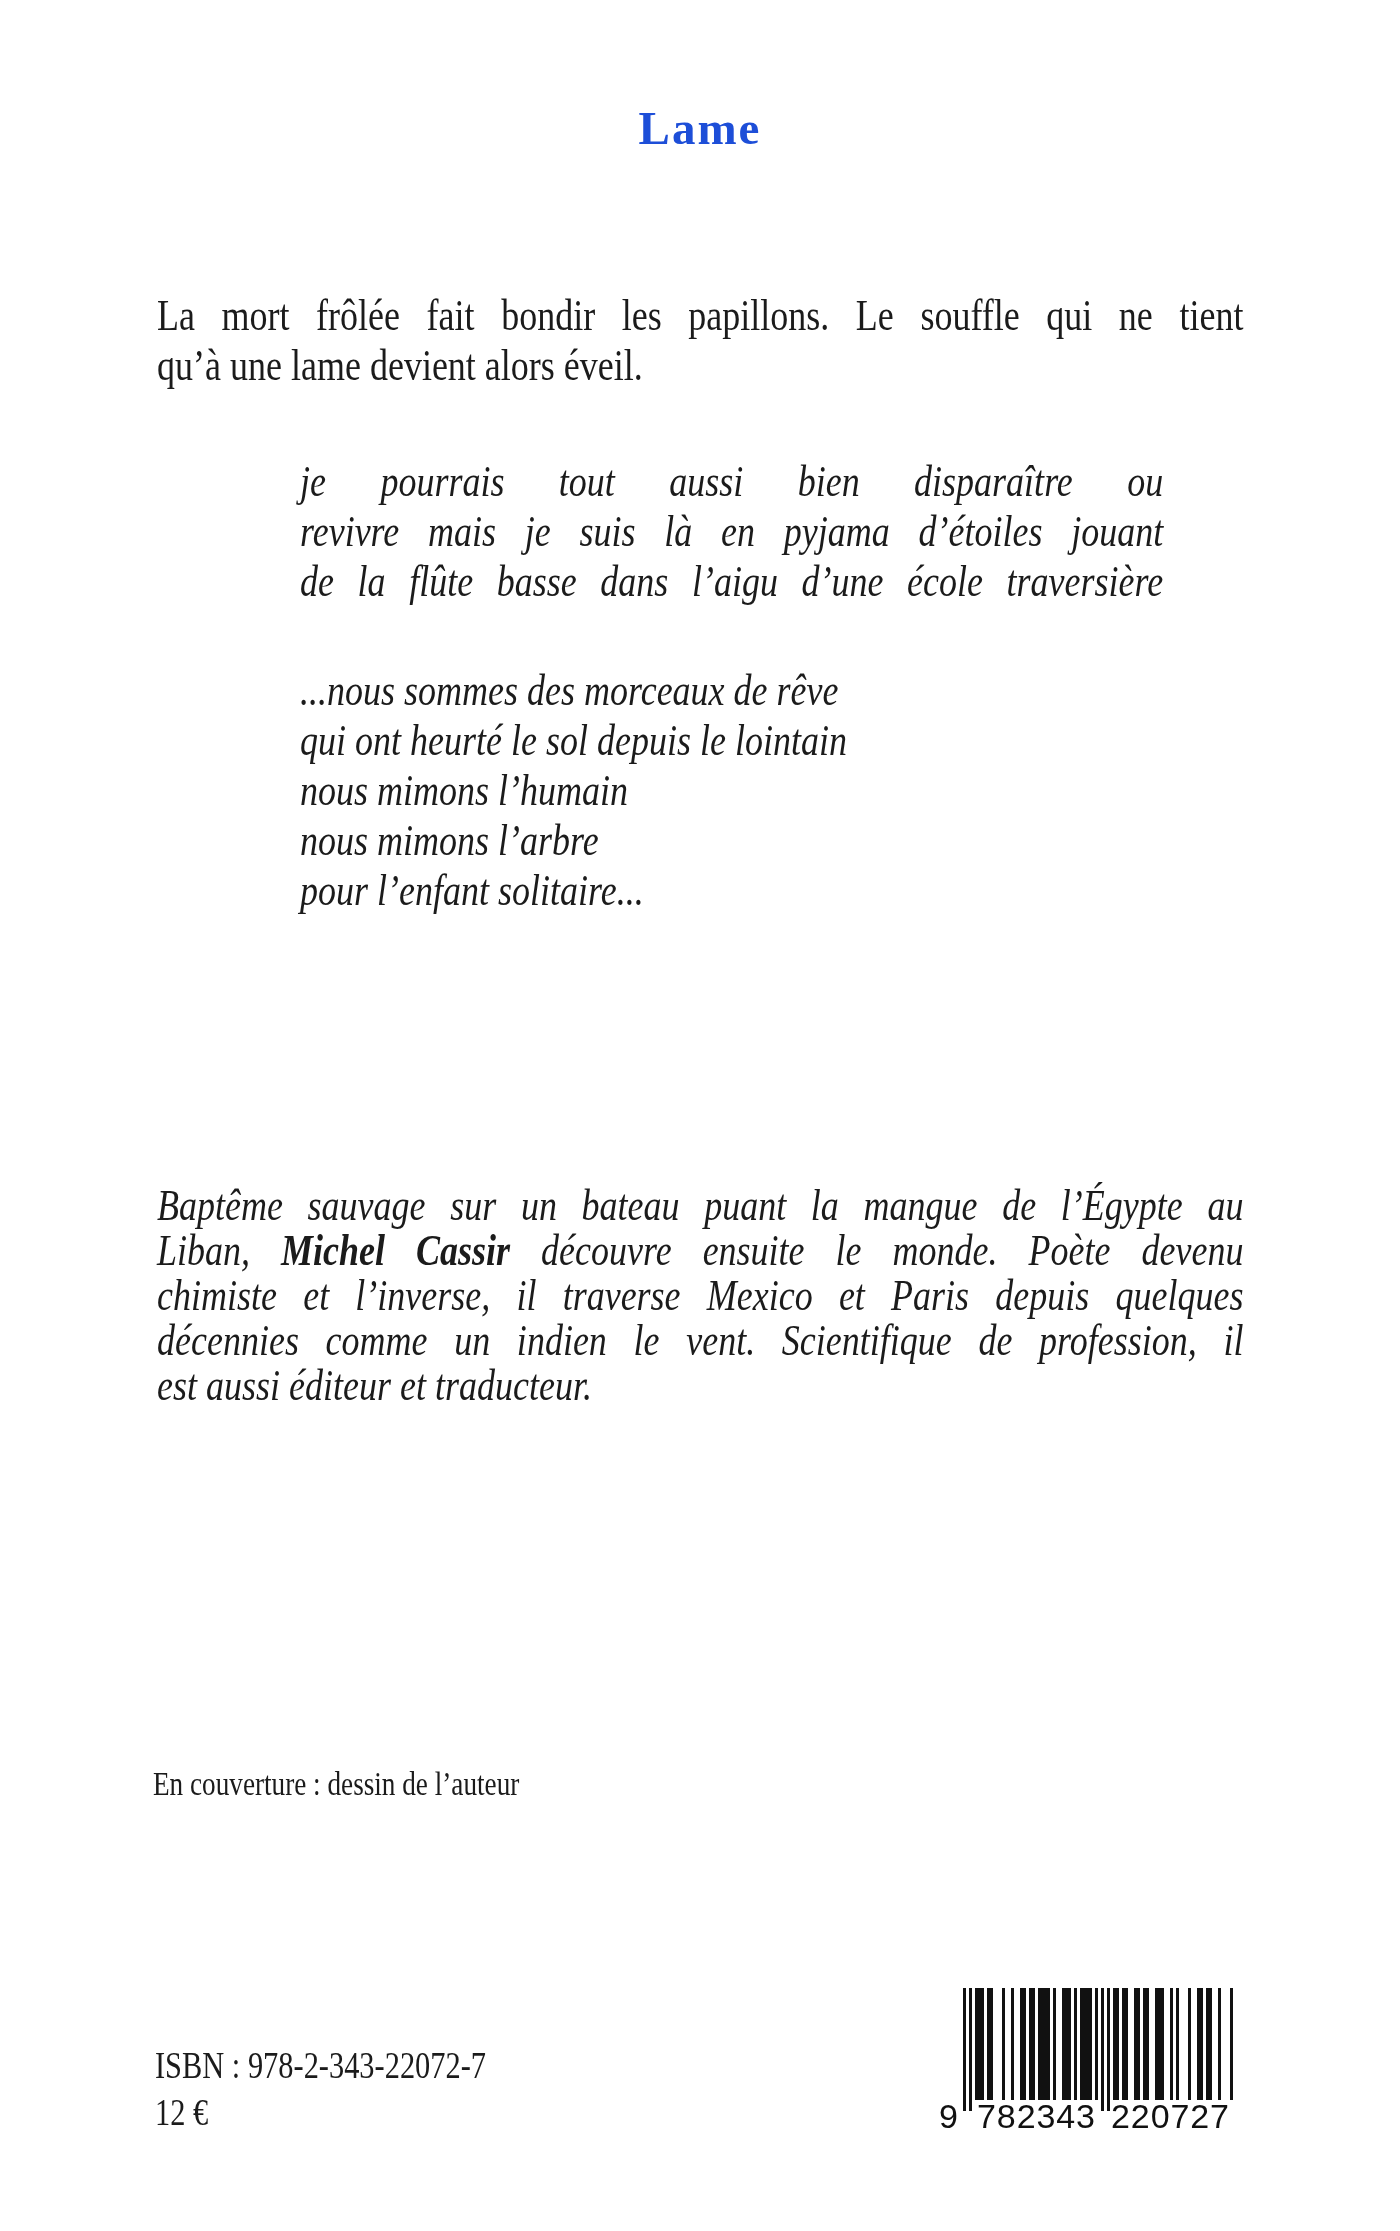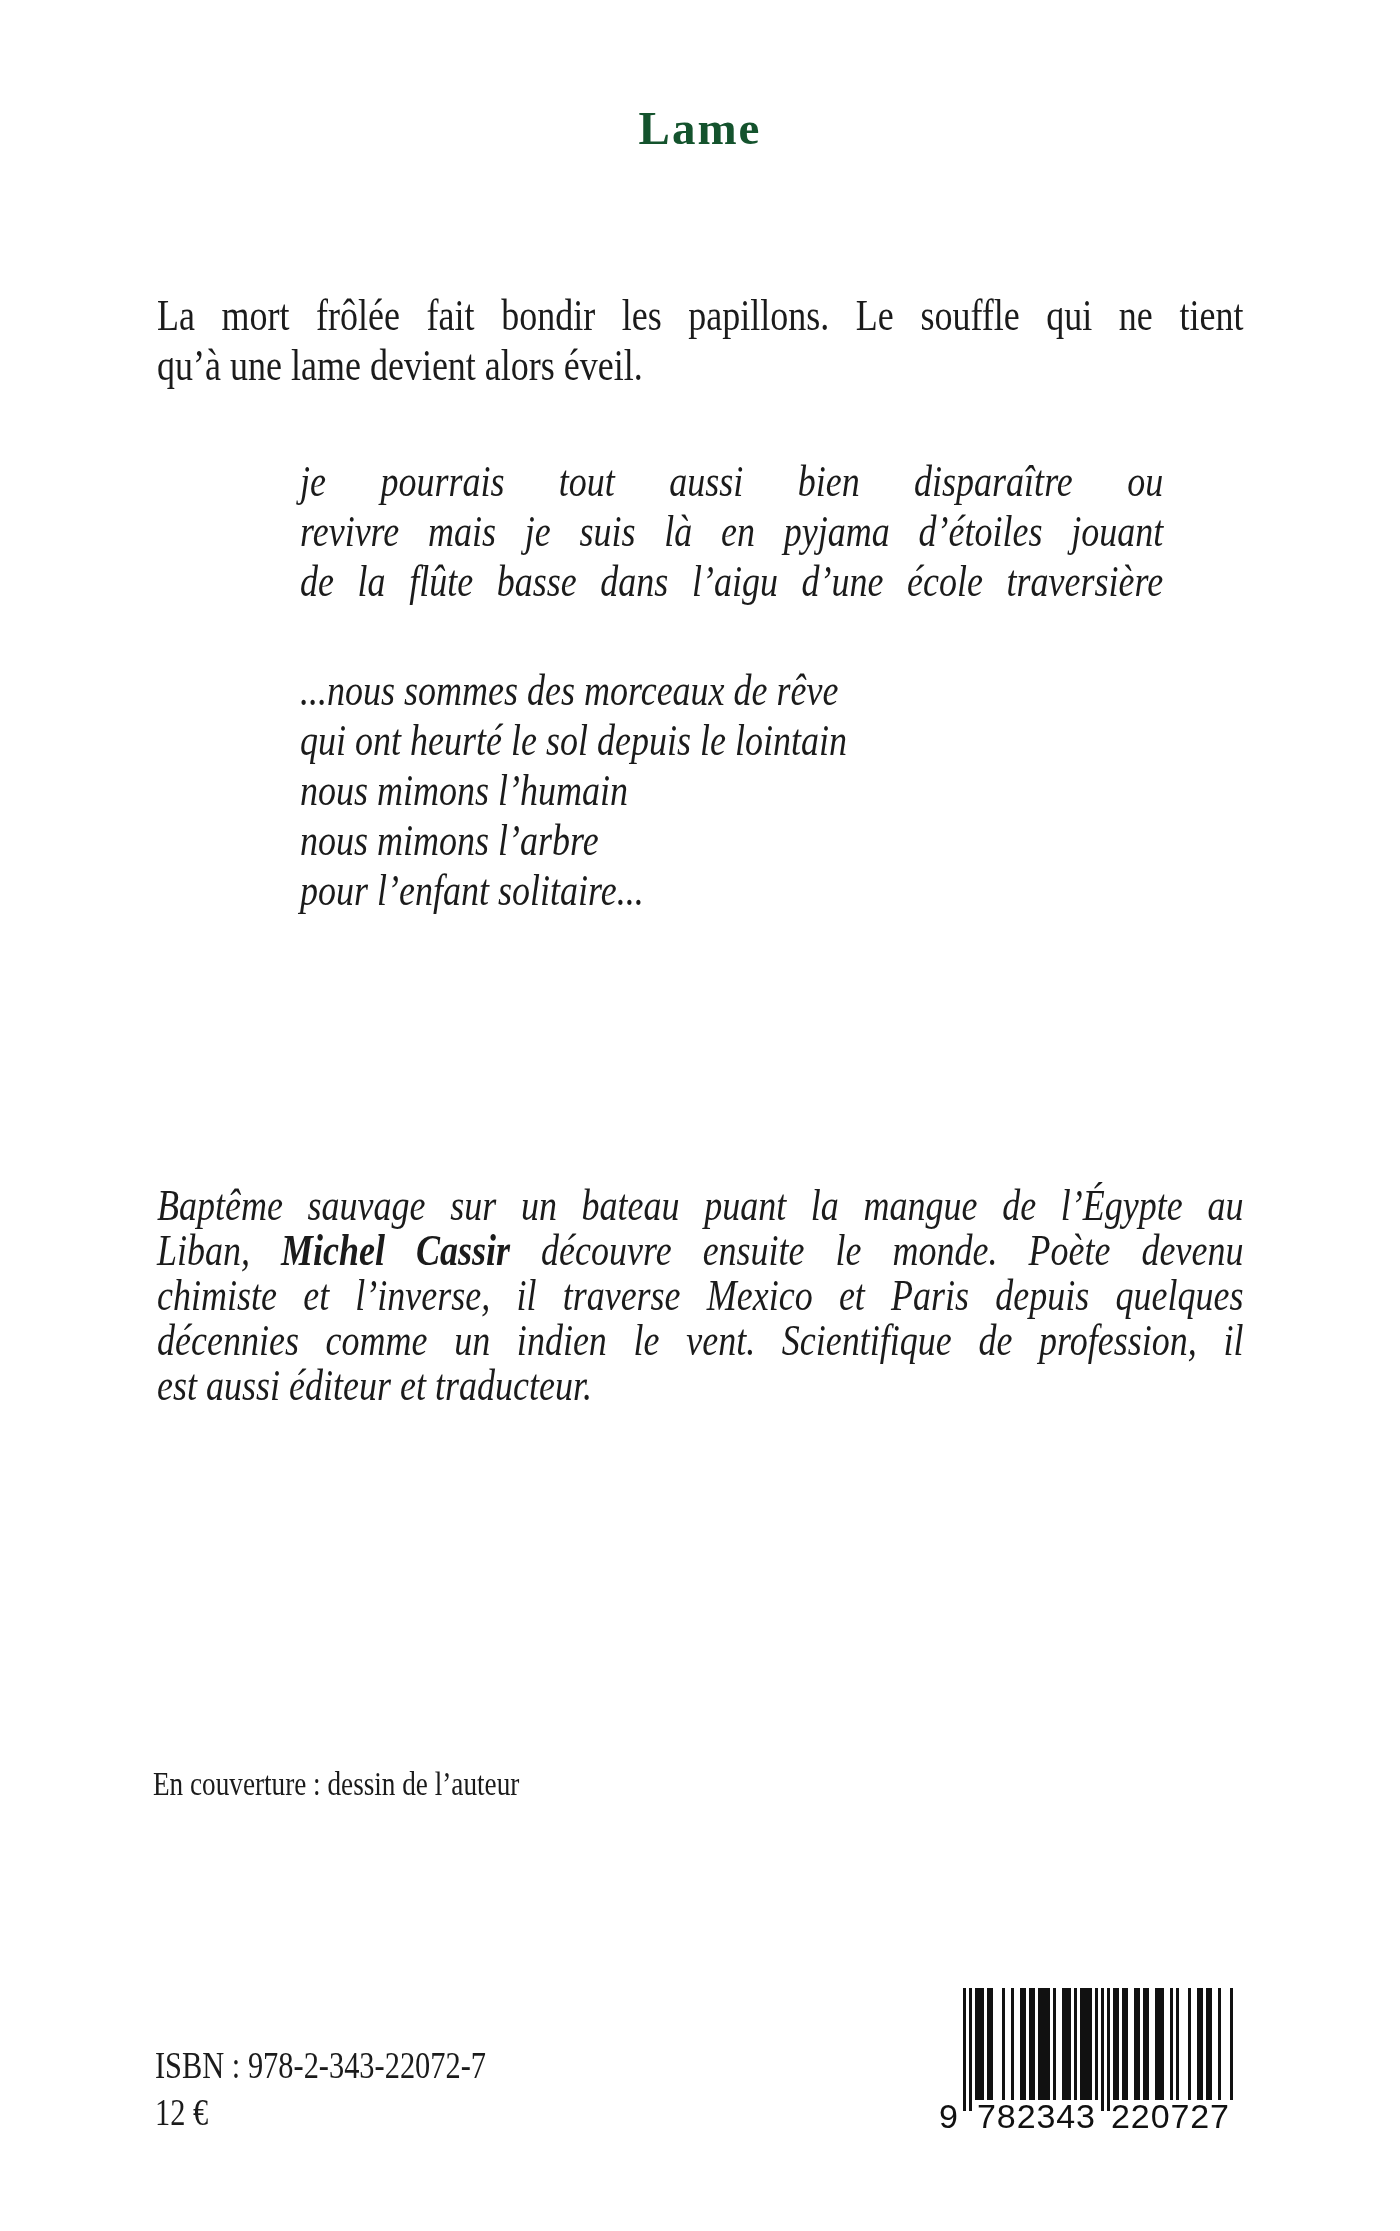--- a/index.html
+++ b/index.html
@@ -57,21 +57,21 @@
     font-family:"Liberation Sans","DejaVu Sans",sans-serif;
     font-size:34px;
     fill:#111;
   }
 </style>
 </head>
 <body>
 
 <div class="page" style="background: rgb(255, 255, 255);">
 
-  <h1 class="title" style="color: #14532d;">Lame</h1>
+  <h1 class="title" style="color: #1d4ed8;">Lame</h1>
 
   <div class="intro cond">
     <div class="jline">La mort frôlée fait bondir les papillons. Le souffle qui ne tient</div>
     <div class="pline">qu’à une lame devient alors éveil.</div>
   </div>
 
   <div class="poem1 cond">
     <div class="jline">je pourrais tout aussi bien disparaître ou</div>
     <div class="jline">revivre mais je suis là en pyjama d’étoiles jouant</div>
     <div class="jline">de la flûte basse dans l’aigu d’une école traversière</div>

